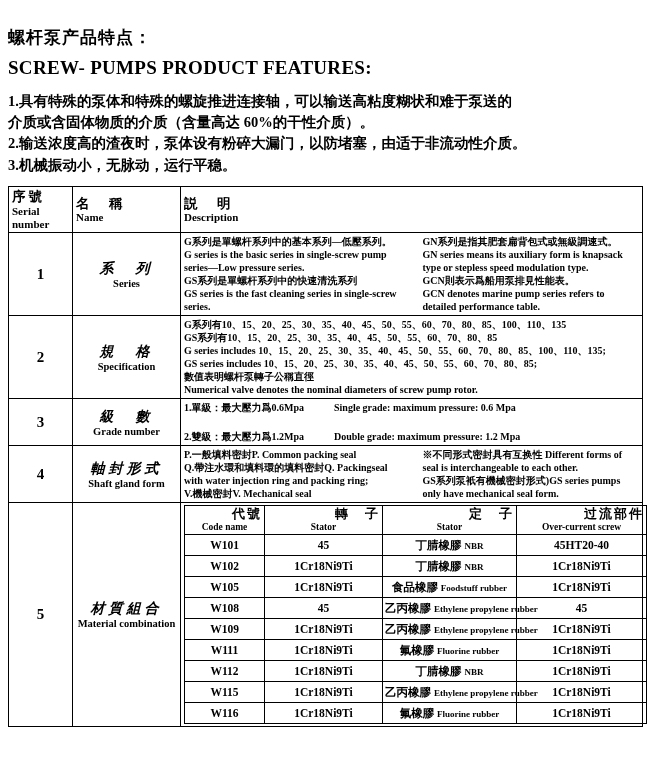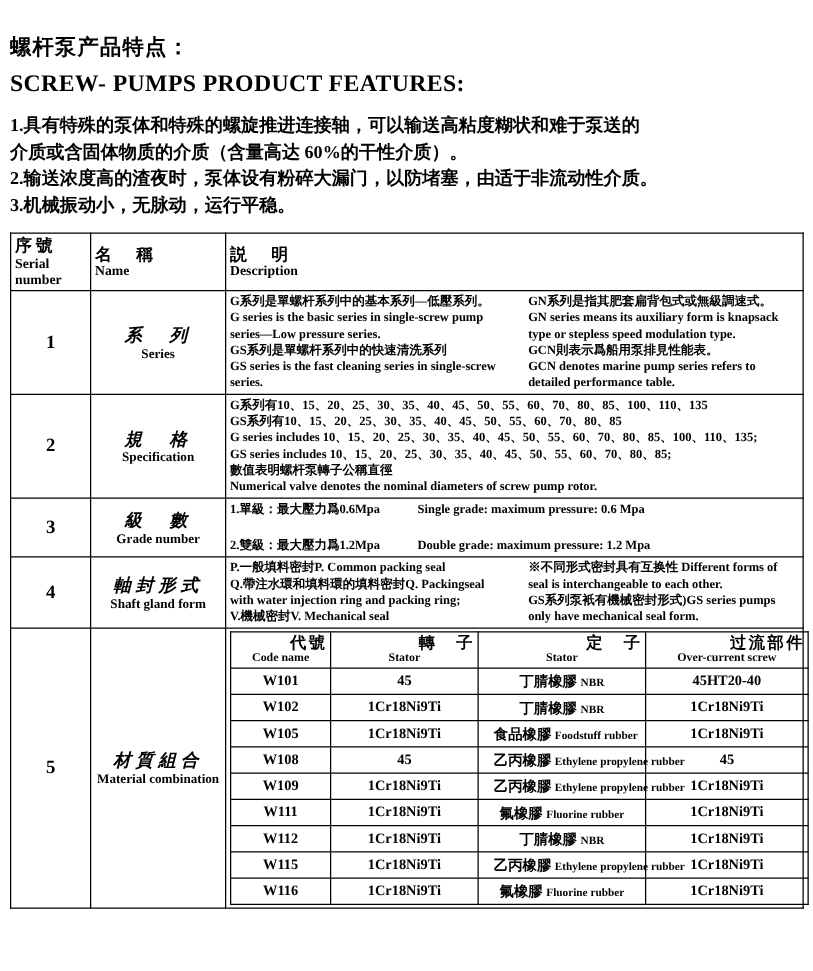--- a/index.html
+++ b/index.html
@@ -125,21 +125,21 @@
     border-collapse: collapse;
     width: 100%;
     table-layout: fixed;
   }
   table.mat td {
     border: 1px solid #000;
     text-align: center;
     font-family: "Liberation Serif", serif;
     font-weight: bold;
     font-size: 11.5px;
-    padding: 1px 12px;
+    padding: 1px 2px;
     height: 18px;
   }
   table.mat td.h {
     padding: 1px 2px;
   }
   table.mat .hcn {
     font-family: "Liberation Sans", sans-serif;
     font-size: 13px;
     letter-spacing: 2px;
     display: block;

